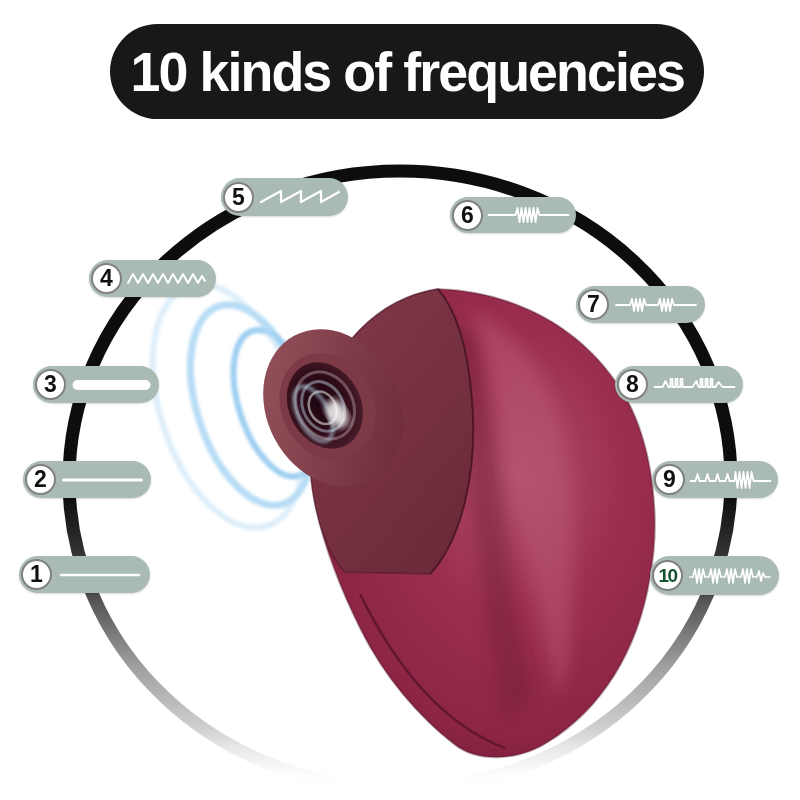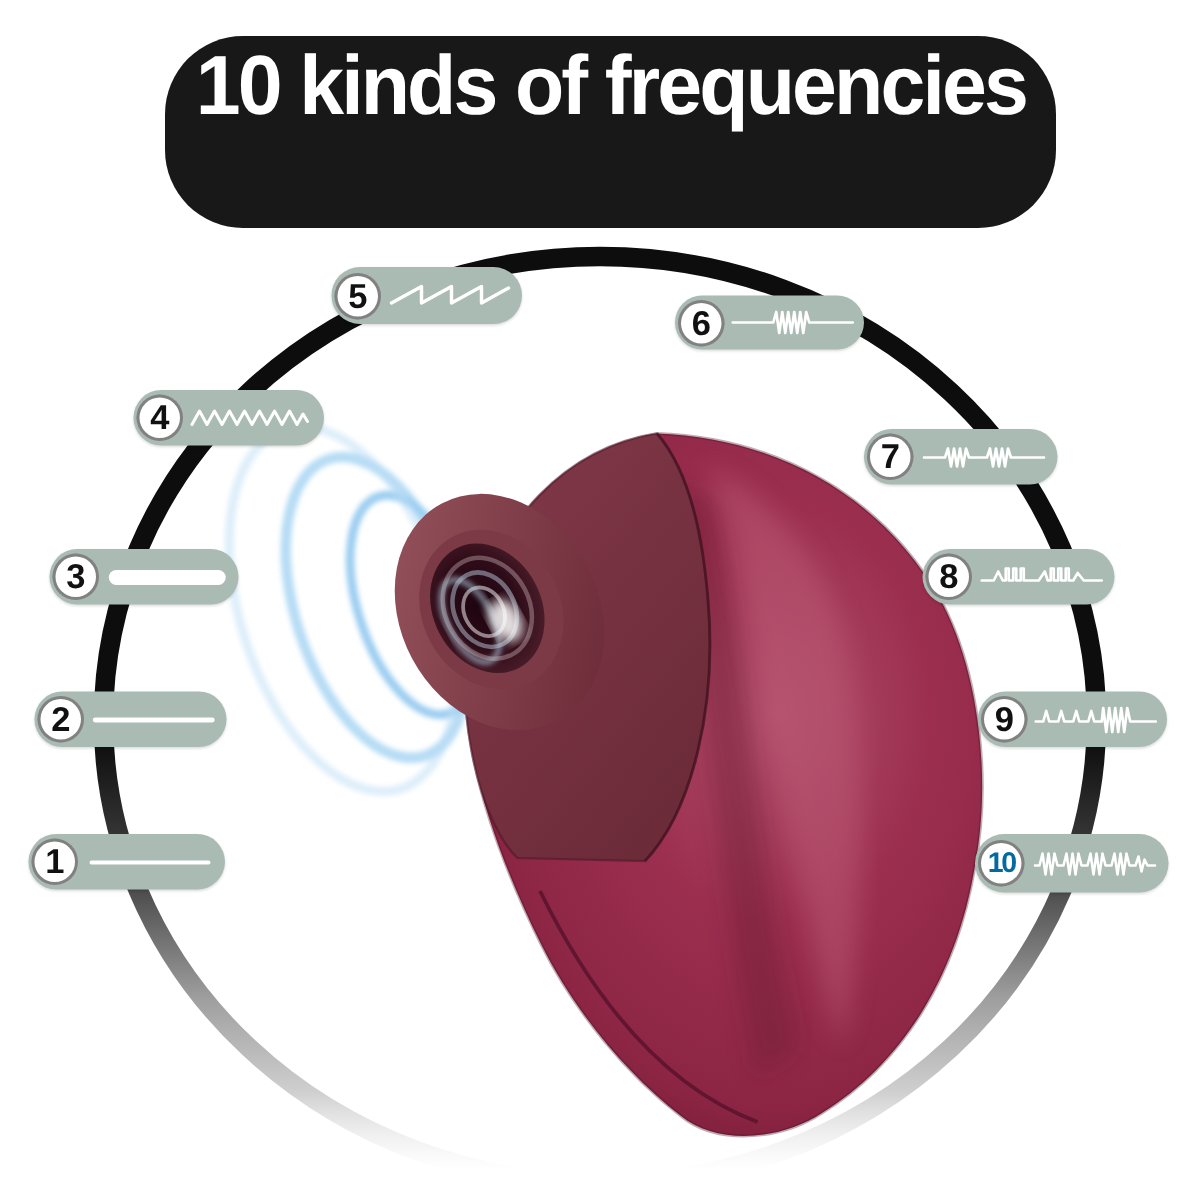--- a/index.html
+++ b/index.html
@@ -5,23 +5,23 @@
   html,body{margin:0;padding:0;}
   body{
     width:800px;height:800px;position:relative;overflow:hidden;
     background:#ffffff;font-family:"Liberation Sans", sans-serif;
   }
   .stage{position:absolute;inset:0;}
   svg{display:block;}
 
   
   .banner{
-    position:absolute;left:110px;top:24px;width:594px;height:128px;
+    position:absolute;left:110px;top:24px;width:594px;height:95px;
     background:#181818;border-radius:52px;
-    display:flex;justify-content:center;
+    display:flex;align-items:center;justify-content:center;
   }
   .banner-text{
     color:#ffffff;font-weight:bold;font-size:56px;letter-spacing:-2px;
     transform:scaleX(.96);white-space:nowrap;
   }
 
   
   .pill{
     position:absolute;display:flex;align-items:center;
     background:#a9bbb3;border-radius:20px;
@@ -189,18 +189,18 @@
         <path d="M3 15 H11 L14 9 L17 15 L19 15 L19 7 L21 7 L21 15 L24 15 L24 7 L26 7 L26 15 L29 15 L29 7 L31 7 L31 15 L34 15 H41 L45 9 L47 15 L49 15 L49 7 L51 7 L51 15 L54 15 L54 7 L56 7 L56 15 L59 15 L59 7 L61 7 L61 15 L64 15 L67 10 L71 15 H83" fill="none" stroke="#ffffff" stroke-width="1.8" stroke-linecap="round" stroke-linejoin="round"></path>
       </svg>
     </div>
     <div class="pill" style="left: 652px; top: 461px; width: 126px; height: 37px; background: rgb(169, 187, 179);">
       <span class="badge" style="color: rgb(17, 17, 17); background: rgb(255, 255, 255);">9</span>
       <svg viewBox="0 0 86 26" width="86" height="26">
         <path d="M3 14 H8 L10 7 L12 14 H18 L20 7 L22 14 H28 L30 7 L32 14 H38 L40 7 L42 14 H47 L48 5 L50 21 L52 5 L54 21 L56 5 L58 21 L60 5 L62 21 L64 5 L66 14 H83" fill="none" stroke="#ffffff" stroke-width="1.8" stroke-linecap="round" stroke-linejoin="round"></path>
       </svg>
     </div>
     <div class="pill" style="left: 650px; top: 556px; width: 129px; height: 39px; background: rgb(169, 187, 179);">
-      <span class="badge wide" style="color: #0369a1; background: rgb(255, 255, 255);">10</span>
+      <span class="badge wide" style="color: #14532d; background: rgb(255, 255, 255);">10</span>
       <svg viewBox="0 0 86 26" width="89" height="26">
         <path d="M3 14 H6 L8 6 L10 20 L12 6 L14 20 L16 6 L18 14 H22 L24 6 L26 20 L28 6 L30 20 L32 6 L34 14 H38 L40 6 L42 20 L44 6 L46 20 L48 6 L50 14 H54 L56 6 L58 20 L60 6 L62 20 L64 6 L66 14 H70 L72 8 L74 18 L76 10 L78 14 H83" fill="none" stroke="#ffffff" stroke-width="1.7" stroke-linecap="round" stroke-linejoin="round"></path>
       </svg>
     </div>
   </div>
 
 </body></html>

